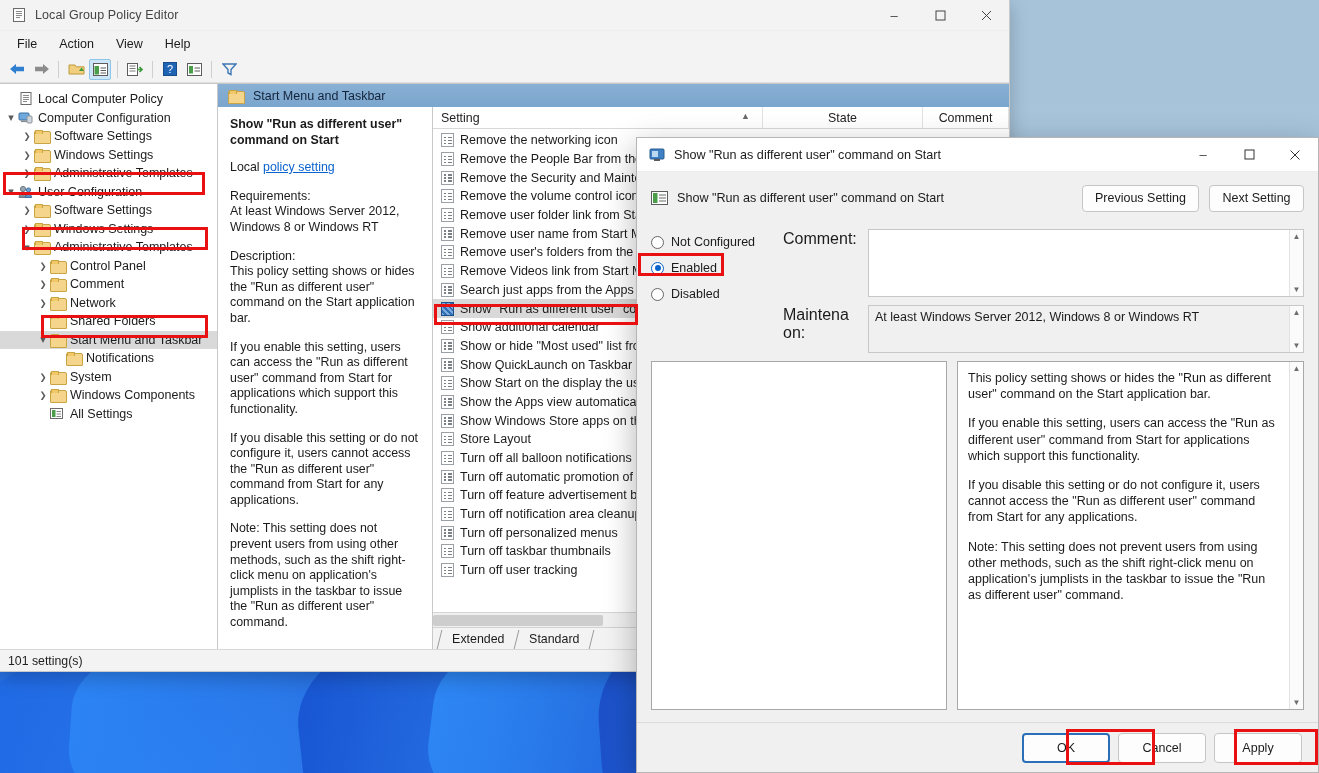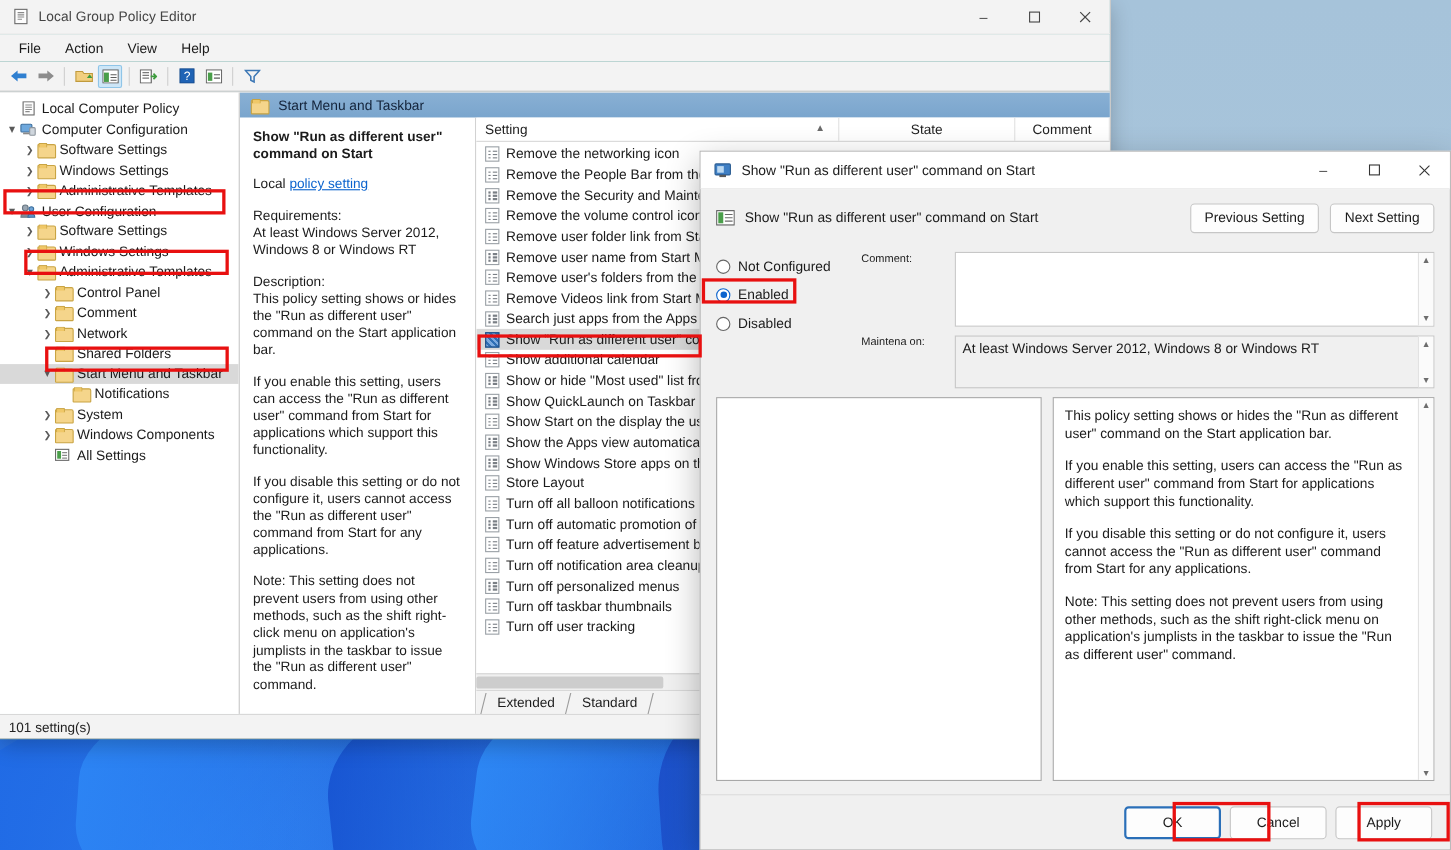--- a/index.html
+++ b/index.html
@@ -121,21 +121,21 @@
   .radios { width:112px; }
   .radio-row { display:flex; align-items:center; height:26px; position:relative; }
   .radio { width:13px; height:13px; border-radius:50%; border:1px solid #666;
      background:#fff; margin-right:7px; flex:0 0 13px; position:relative; }
   .radio.on { border-color:#0b63ce; }
   .radio.on::after { content:""; position:absolute; left:2.5px; top:2.5px; width:6px; height:6px;
      border-radius:50%; background:#0b63ce; }
   .radio-row .lbl { font-size:12.5px; }
   .fields { flex:1; padding-left:20px; }
   .field-row { display:flex; margin-bottom:8px; }
-  .field-row .flabel { width:85px; font-size:10px; padding-top:1px; }
+  .field-row .flabel { width:85px; font-size:16px; padding-top:1px; }
   .field-box { flex:1; border:1px solid #c7c7c7; background:#fff; position:relative;
      display:flex; }
   .field-box .inner { flex:1; padding:4px 6px; font-size:12.5px; }
   .field-box.comment { height:68px; }
   .field-box.supported { height:48px; background:#f0f0f0; }
   .vscroll { width:14px; background:#fbfbfb; border-left:1px solid #e2e2e2;
      display:flex; flex-direction:column; justify-content:space-between; align-items:center;
      padding:2px 0; }
   .vscroll .ar { font-size:8px; color:#6d6d6d; }
   #oh-labels { display:flex; height:26px; align-items:center; }

